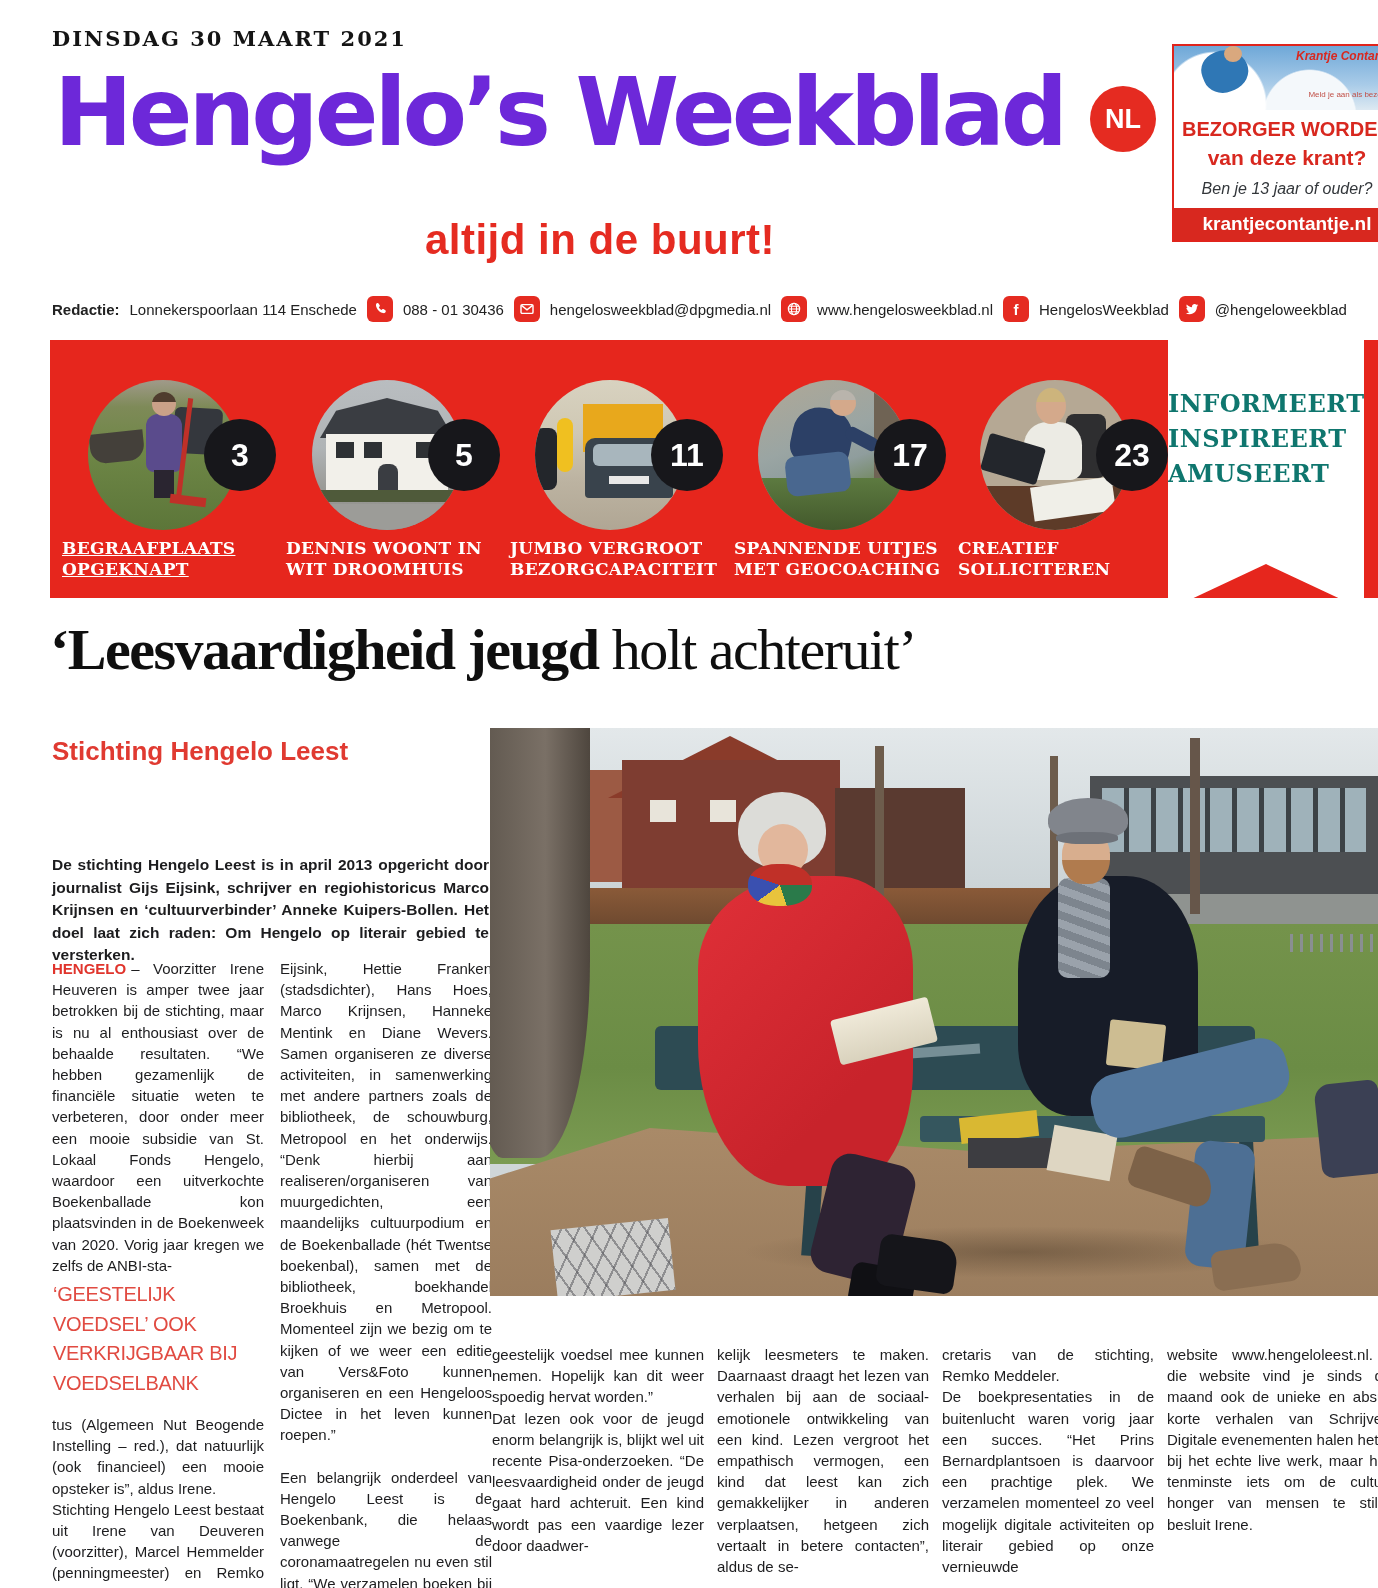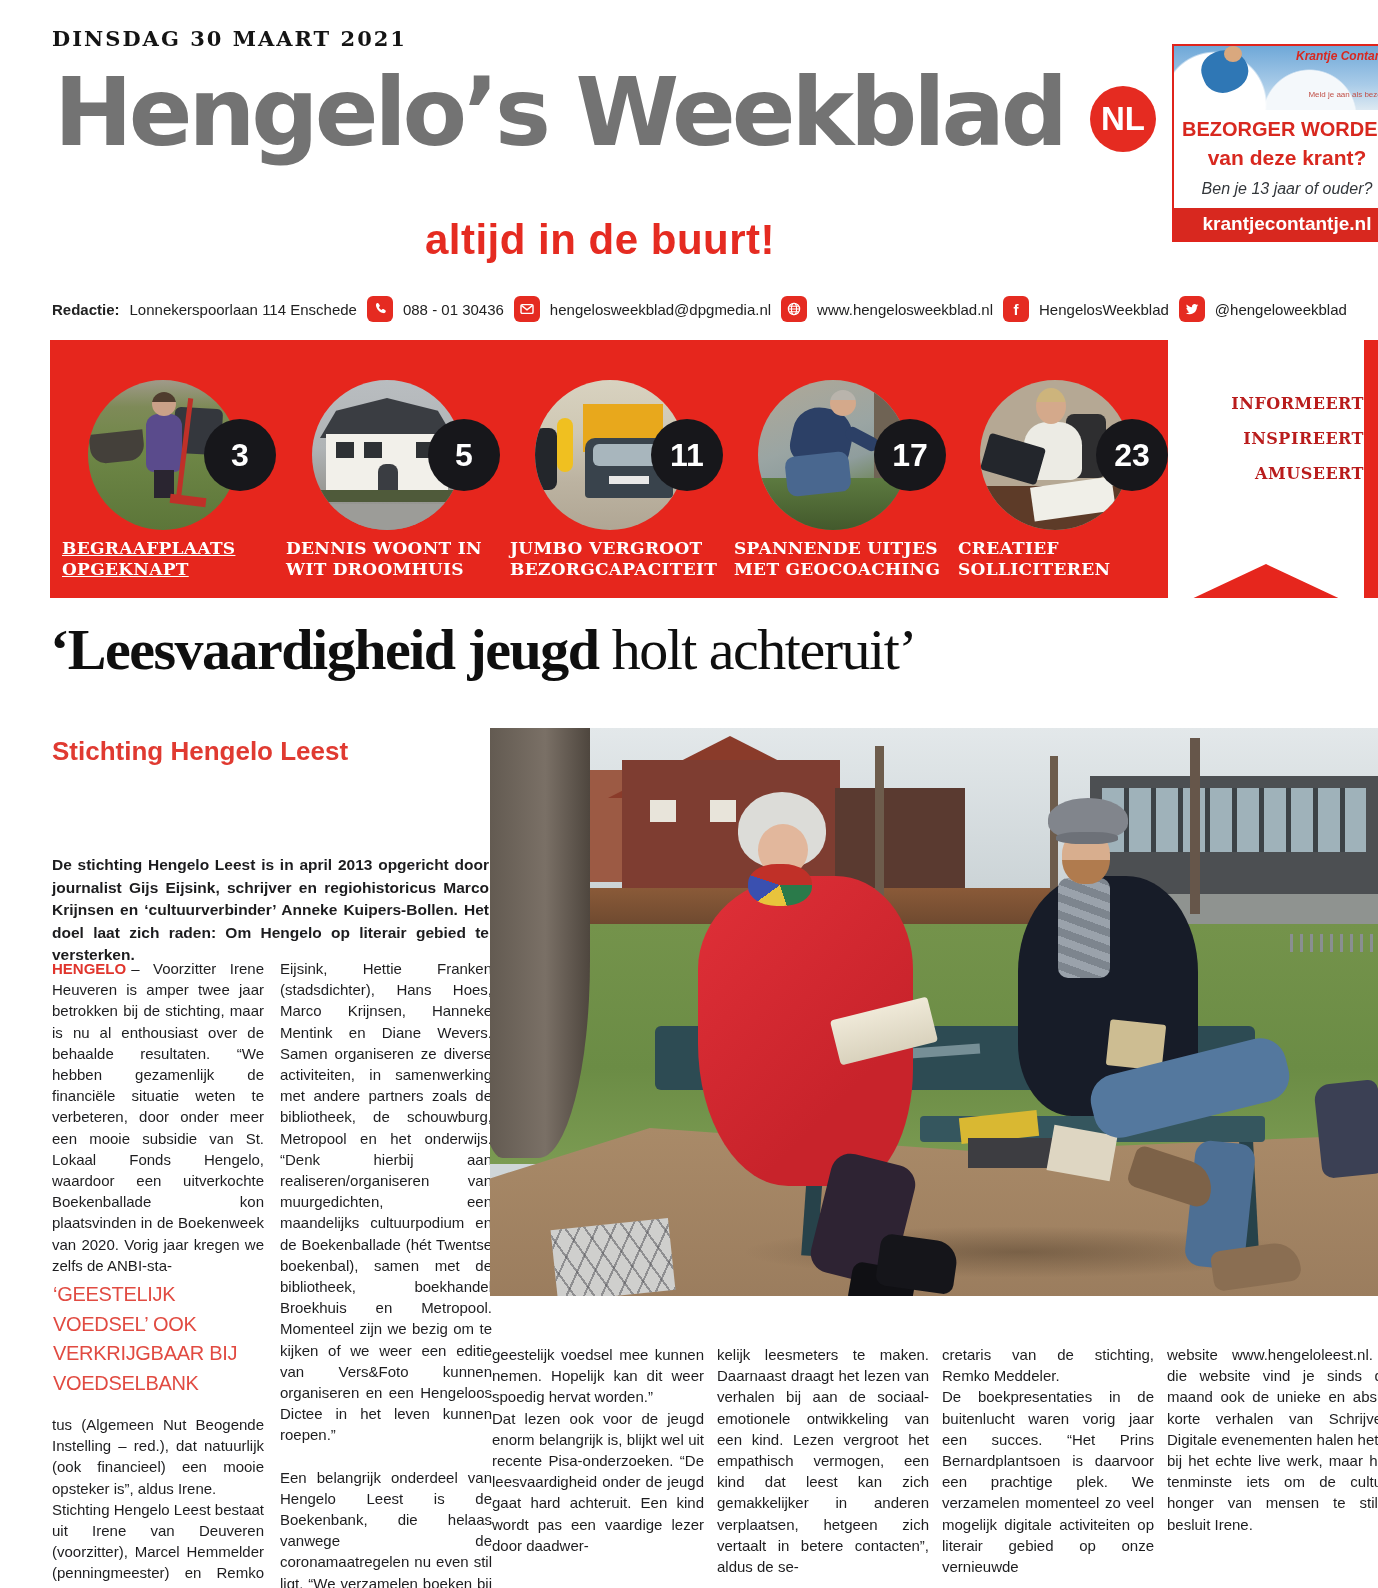--- a/index.html
+++ b/index.html
@@ -3,24 +3,24 @@
 <meta charset="utf-8">
 <style>
   html,body{margin:0;padding:0;background:#fff;}
   .page{position:relative;width:1378px;height:1588px;overflow:hidden;background:#fff;
         font-family:"Liberation Sans",sans-serif;color:#1d1d1f;}
 
   
   .date{position:absolute;left:52px;top:26px;font-family:"DejaVu Serif",serif;font-weight:700;
         font-size:21px;letter-spacing:2px;color:#141414;}
   .title{position:absolute;left:54px;top:58px;font-family:"DejaVu Sans",sans-serif;font-weight:700;
-        font-size:94px;letter-spacing:-4px;color:#737373;white-space:nowrap;}
+        font-size:94px;letter-spacing:-4px;color:#6d28d9;white-space:nowrap;}
   .nl-badge{position:absolute;left:1090px;top:86px;width:66px;height:66px;border-radius:50%;
         background:#e52b21;color:#fff;display:flex;align-items:center;justify-content:center;
-        font-weight:700;font-size:33px;}
+        font-weight:700;font-size:27px;}
   .tagline{position:absolute;left:320px;top:216px;width:560px;text-align:center;color:#e52b21;
         font-weight:700;font-size:42px;letter-spacing:.5px;}
 
   
   .ad{position:absolute;left:1172px;top:44px;width:230px;height:198px;border:2px solid #e0241c;
       background:#fff;box-sizing:border-box;}
   .ad-img{position:relative;height:64px;overflow:hidden;
       background:radial-gradient(circle at 18% 90%,#ffffff 0 26%,transparent 27%),
                  radial-gradient(circle at 60% 110%,#f4f8fb 0 30%,transparent 31%),
                  linear-gradient(180deg,#6fa8d8,#a8cbe8 60%,#dde9f2);}
@@ -46,22 +46,22 @@
   
   .banner{position:absolute;left:50px;top:340px;width:1328px;height:258px;background:#e6261d;}
   .teaser{position:absolute;top:40px;width:150px;height:150px;}
   .tphoto{width:150px;height:150px;border-radius:50%;overflow:hidden;position:relative;background:#8a8a8a;}
   .tbadge{position:absolute;top:39px;right:-38px;width:72px;height:72px;border-radius:50%;background:#17171b;
       color:#fff;display:flex;align-items:center;justify-content:center;font-size:32px;font-weight:700;}
   .tcap{position:absolute;top:198px;color:#fff;font-family:"DejaVu Serif",serif;font-weight:700;
       font-size:17px;line-height:21px;letter-spacing:.3px;white-space:nowrap;}
   .ribbon{position:absolute;left:1118px;top:0;width:196px;height:270px;background:#fff;
       clip-path:polygon(0 0,100% 0,100% 100%,50% 83%,0 100%);}
-  .ribbon-text{padding-top:46px;text-align:right;color:#b91c1c;font-family:"DejaVu Serif",serif;
-      font-weight:700;font-size:16px;line-height:35px;letter-spacing:.5px;}
+  .ribbon-text{padding-top:46px;text-align:left;color:#0f766e;font-family:"DejaVu Serif",serif;
+      font-weight:700;font-size:24px;line-height:35px;letter-spacing:.5px;}
 
   
   .sc{position:absolute;}
   .s1{background:linear-gradient(180deg,#a09a8a 0%,#7e8a58 18%,#6f8747 45%,#5c7639 100%);}
   .s2{background:linear-gradient(180deg,#b9bdc0 0%,#b0b4b6 45%,#9a9a96 72%,#8e8e8a 100%);}
   .s3{background:linear-gradient(180deg,#d8d2c0 0%,#cfc8b4 35%,#bdb4a2 65%,#b0a694 100%);}
   .s4{background:linear-gradient(160deg,#b0a896 0%,#9aa5a3 40%,#8f9d9d 55%,#6b8350 75%,#4d6a38 100%);}
   .s5{background:#b5a894;}
 
   

